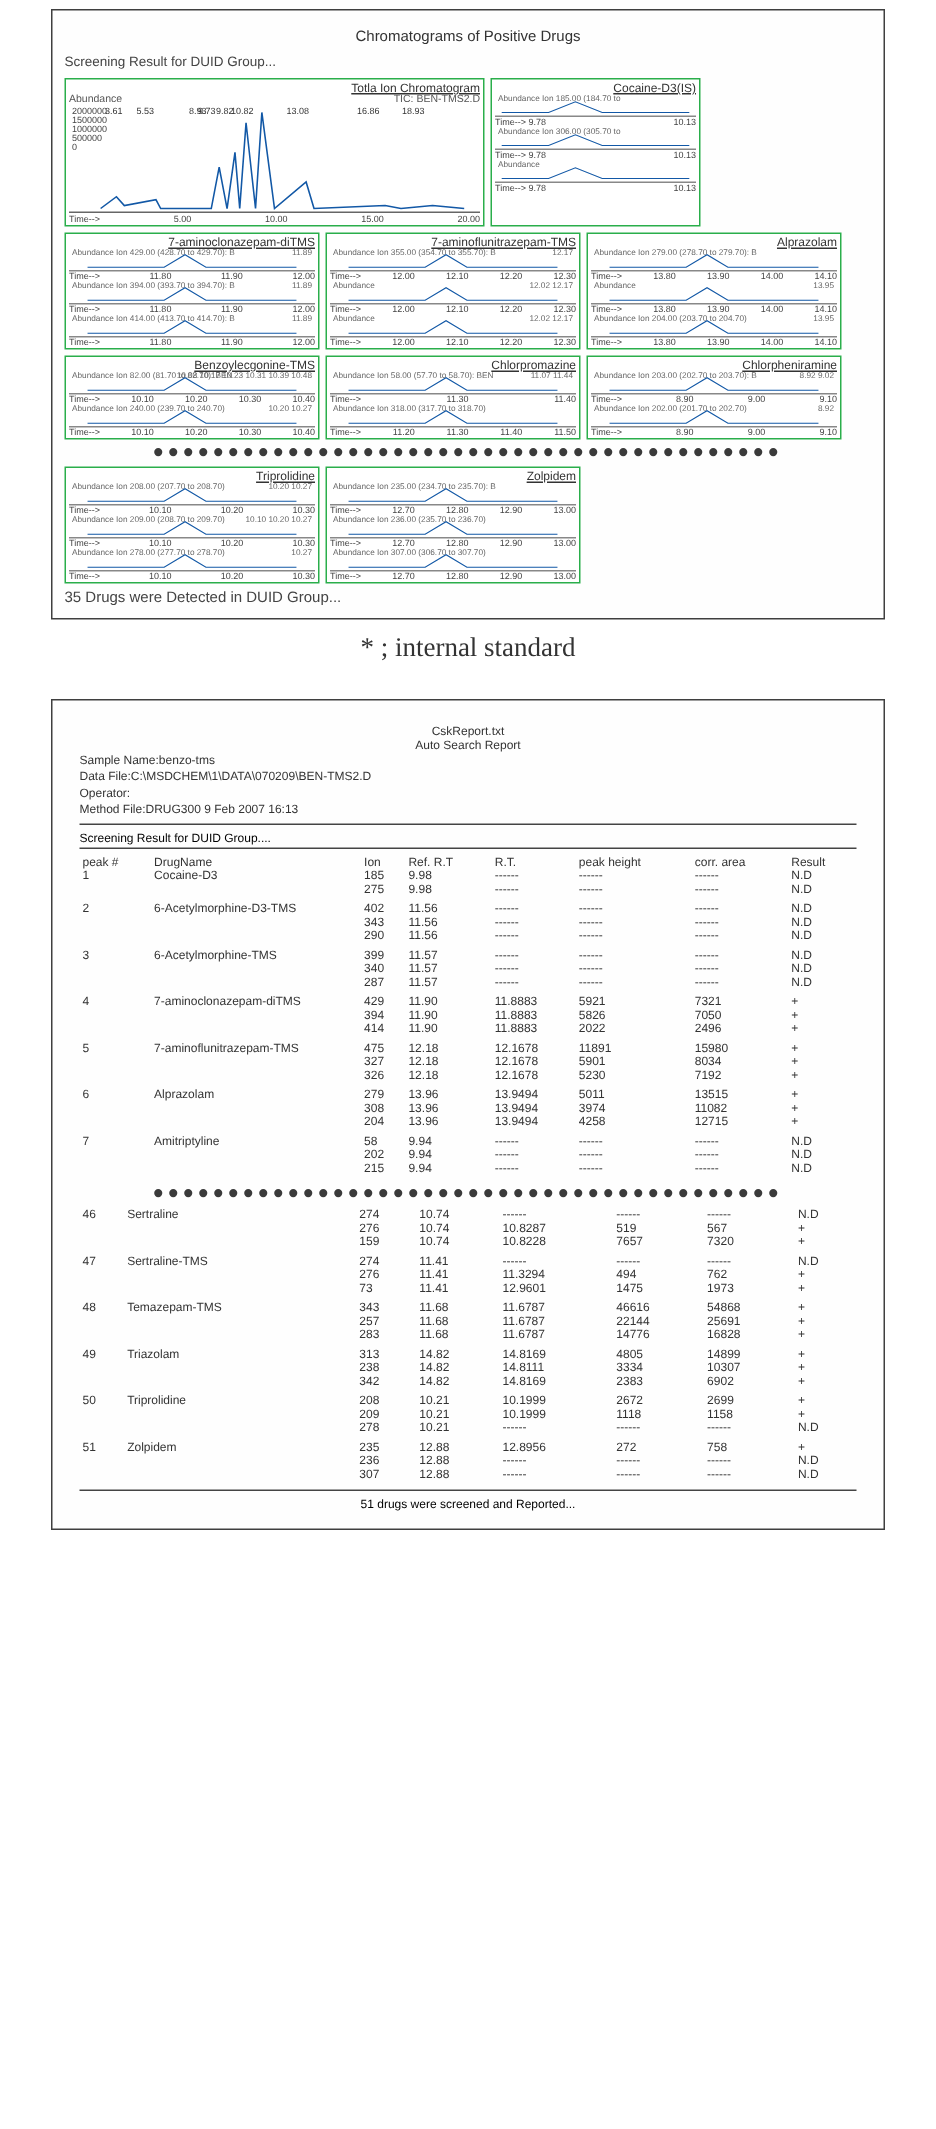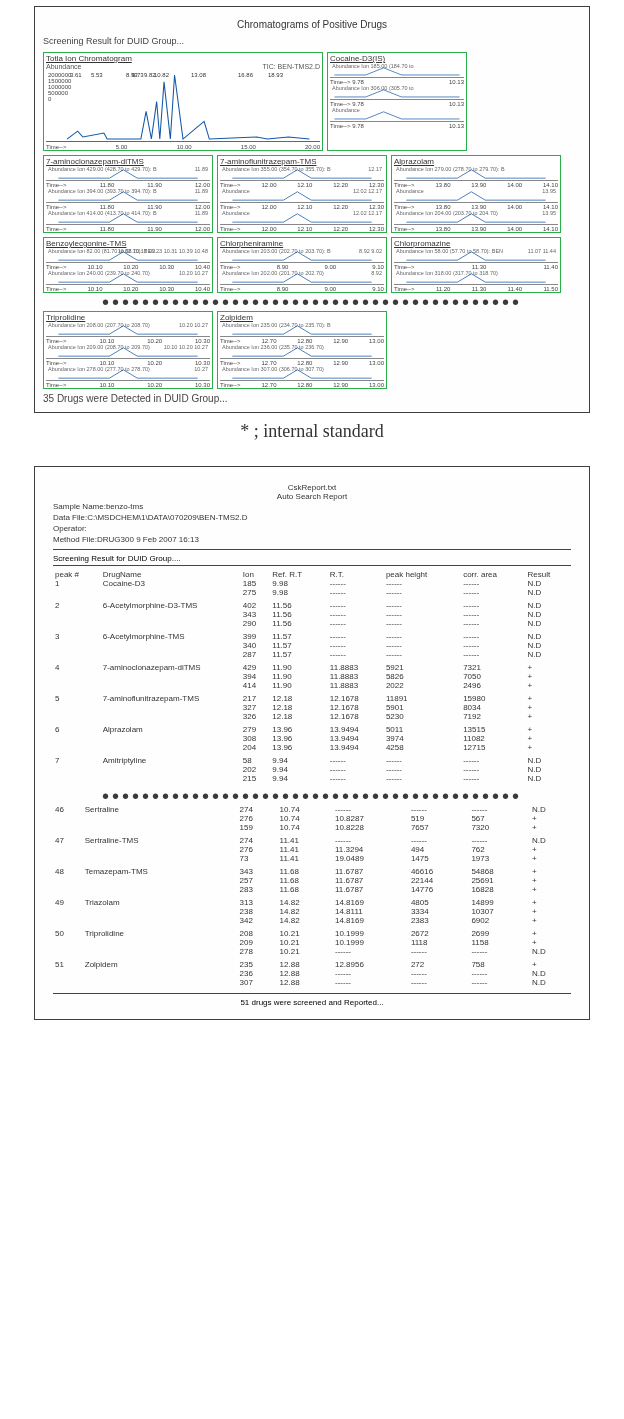--- a/index.html
+++ b/index.html
@@ -22,20 +22,21 @@
     background: #ffffff;
     font-size: 7px;
     color: #555;
     overflow: hidden;
   }
   .panel .ptitle {
     font-size: 8px;
     padding: 1px 2px 0;
     color: #333;
     text-decoration: underline;
+    text-align: right;
   }
   .panel .sub {
     display: flex; justify-content: space-between;
     padding: 0 2px;
   }
   .panel .ticks {
     display: flex; justify-content: space-between;
     font-size: 6px; padding: 0 2px;
     color: #444;
   }
@@ -317,49 +318,20 @@
       </div>
       <div class="ticks">
           <span>Time--&gt;</span>
           <span>10.10</span>
           <span>10.20</span>
           <span>10.30</span>
           <span>10.40</span>
         </div>
       </div>
       <div class="panel smallpanel">
-        <div class="ptitle">Chlorpheniramine</div>
-        <div class="miniplot">
-        <div class="cap">Abundance Ion 203.00 (202.70 to 203.70): B</div>
-        <div class="cap-r">8.92   9.02</div>
-        <svg viewBox="0 0 160 14">
-            <polyline points="5,12 60,12 75,3 90,12 155,12" fill="none" stroke="#1258a6" stroke-width="0.8"></polyline>
-          </svg>
-      </div>
-      <div class="ticks">
-          <span>Time--&gt;</span>
-          <span>8.90</span>
-          <span>9.00</span>
-          <span>9.10</span>
-        </div>
-        <div class="miniplot">
-        <div class="cap">Abundance Ion 202.00 (201.70 to 202.70)</div>
-        <div class="cap-r">8.92</div>
-        <svg viewBox="0 0 160 14">
-            <polyline points="5,12 60,12 75,3 90,12 155,12" fill="none" stroke="#1258a6" stroke-width="0.8"></polyline>
-          </svg>
-      </div>
-      <div class="ticks">
-          <span>Time--&gt;</span>
-          <span>8.90</span>
-          <span>9.00</span>
-          <span>9.10</span>
-        </div>
-      </div>
-      <div class="panel smallpanel">
         <div class="ptitle">Chlorpromazine</div>
         <div class="miniplot">
         <div class="cap">Abundance Ion 58.00 (57.70 to 58.70): BEN</div>
         <div class="cap-r">11.07   11.44</div>
         <svg viewBox="0 0 160 14">
             <polyline points="5,12 60,12 75,3 90,12 155,12" fill="none" stroke="#1258a6" stroke-width="0.8"></polyline>
           </svg>
       </div>
       <div class="ticks">
           <span>Time--&gt;</span>
@@ -372,20 +344,49 @@
         <svg viewBox="0 0 160 14">
             <polyline points="5,12 60,12 75,3 90,12 155,12" fill="none" stroke="#1258a6" stroke-width="0.8"></polyline>
           </svg>
       </div>
       <div class="ticks">
           <span>Time--&gt;</span>
           <span>11.20</span>
           <span>11.30</span>
           <span>11.40</span>
           <span>11.50</span>
+        </div>
+      </div>
+      <div class="panel smallpanel">
+        <div class="ptitle">Chlorpheniramine</div>
+        <div class="miniplot">
+        <div class="cap">Abundance Ion 203.00 (202.70 to 203.70): B</div>
+        <div class="cap-r">8.92   9.02</div>
+        <svg viewBox="0 0 160 14">
+            <polyline points="5,12 60,12 75,3 90,12 155,12" fill="none" stroke="#1258a6" stroke-width="0.8"></polyline>
+          </svg>
+      </div>
+      <div class="ticks">
+          <span>Time--&gt;</span>
+          <span>8.90</span>
+          <span>9.00</span>
+          <span>9.10</span>
+        </div>
+        <div class="miniplot">
+        <div class="cap">Abundance Ion 202.00 (201.70 to 202.70)</div>
+        <div class="cap-r">8.92</div>
+        <svg viewBox="0 0 160 14">
+            <polyline points="5,12 60,12 75,3 90,12 155,12" fill="none" stroke="#1258a6" stroke-width="0.8"></polyline>
+          </svg>
+      </div>
+      <div class="ticks">
+          <span>Time--&gt;</span>
+          <span>8.90</span>
+          <span>9.00</span>
+          <span>9.10</span>
         </div>
       </div>
     </div>
   <div class="dotsline">••••••••••••••••••••••••••••••••••••••••••</div>
   <div class="row" id="row4">
       <div class="panel smallpanel">
         <div class="ptitle">Triprolidine</div>
         <div class="miniplot">
         <div class="cap">Abundance Ion 208.00 (207.70 to 208.70)</div>
         <div class="cap-r">10.20 10.27</div>
@@ -624,21 +625,21 @@
           <td>2022</td>
           <td>2496</td>
           <td>+</td>
         </tr>
         <tr>
           <td colspan="8" style="height:4px"></td>
         </tr>
         <tr>
           <td>5</td>
           <td>7-aminoflunitrazepam-TMS</td>
-          <td>217</td>
+          <td>475</td>
           <td>12.18</td>
           <td>12.1678</td>
           <td>11891</td>
           <td>15980</td>
           <td>+</td>
         </tr>
         <tr>
           <td></td>
           <td></td>
           <td>327</td>
@@ -783,21 +784,21 @@
           <td>11.3294</td>
           <td>494</td>
           <td>762</td>
           <td>+</td>
         </tr>
         <tr>
           <td></td>
           <td></td>
           <td>73</td>
           <td>11.41</td>
-          <td>19.0489</td>
+          <td>12.9601</td>
           <td>1475</td>
           <td>1973</td>
           <td>+</td>
         </tr>
         <tr>
           <td colspan="8" style="height:4px"></td>
         </tr>
         <tr>
           <td>48</td>
           <td>Temazepam-TMS</td>

